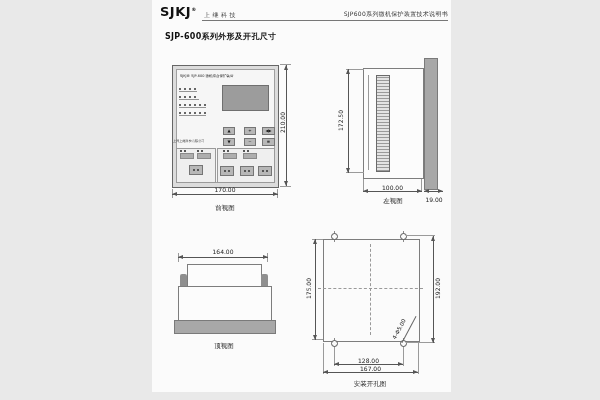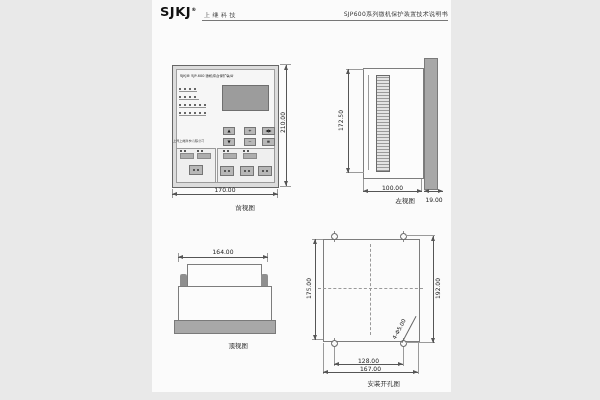--- a/index.html
+++ b/index.html
@@ -8,21 +8,21 @@
   .page{position:absolute;left:152px;top:0;width:299px;height:392px;background:#fbfbfb;}
   .abs{position:absolute;}
   
   .logo{font-weight:bold;font-size:13px;letter-spacing:.5px;color:#111;transform:scaleY(.92);transform-origin:0 0;}
   .logo sup{font-size:5px;}
   .brandsub{font-size:6px;letter-spacing:2.5px;color:#444;}
   .docttl{font-size:6px;color:#333;letter-spacing:.3px;}
   .hrule{height:1px;background:#777;}
   .pagettl{font-size:8px;font-weight:bold;color:#111;letter-spacing:.3px;}
   
-  .cap{font-size:6.5px;color:#222;text-align:right;}
+  .cap{font-size:6.5px;color:#222;text-align:center;}
   .dt{font-size:6px;color:#222;text-align:center;white-space:nowrap;}
   .vt{width:40px;text-align:center;font-size:6px;color:#222;transform:rotate(-90deg);white-space:nowrap;}
   .ext{background:#9a9a9a;}
   .dh{height:1px;background:#555;}
   .dh::before,.dh::after{content:"";position:absolute;top:-2px;width:0;height:0;border-top:2px solid transparent;border-bottom:2px solid transparent;}
   .dh::before{left:0;border-right:5px solid #555;}
   .dh::after{right:0;border-left:5px solid #555;}
   .dv{width:1px;background:#555;}
   .dv::before,.dv::after{content:"";position:absolute;left:-2px;width:0;height:0;border-left:2px solid transparent;border-right:2px solid transparent;}
   .dv::before{top:0;border-bottom:5px solid #555;}
@@ -56,20 +56,21 @@
 </head>
 <body>
 
 <div class="stage">
  <div class="page">
 
   <div class="abs logo" style="left:8px;top:5px;"><span>SJKJ</span><sup>®</sup></div>
   <div class="abs brandsub" style="left:52px;top:11px;">上继科技</div>
   <div class="abs docttl" style="right:3px;top:10px;">SJP600系列微机保护装置技术说明书</div>
   <div class="abs hrule" style="left:50px;top:20px;width:246px;"></div>
+  <div class="abs pagettl" style="left:13px;top:31px;">SJP-600系列外形及开孔尺寸</div>
 
   <div>
     <div class="abs pnl-outer" style="left:20px;top:65px;width:105px;height:121px;"></div>
     <div class="abs pnl-inner" style="left:24px;top:69px;width:97px;height:112px;"></div>
     <div class="abs tiny" style="left:28px;top:73px;">SJKJ® SJP-600 微机综合保护装置</div>
     <div class="abs ind" style="left:27px;top:87px;width:18px;"></div>
     <div class="abs ind" style="left:27px;top:95px;width:20px;"></div>
     <div class="abs ind" style="left:27px;top:103px;width:27px;"></div>
     <div class="abs ind" style="left:27px;top:111px;width:27px;"></div>
     <div class="abs screen" style="left:70px;top:85px;width:45px;height:24px;"></div>

